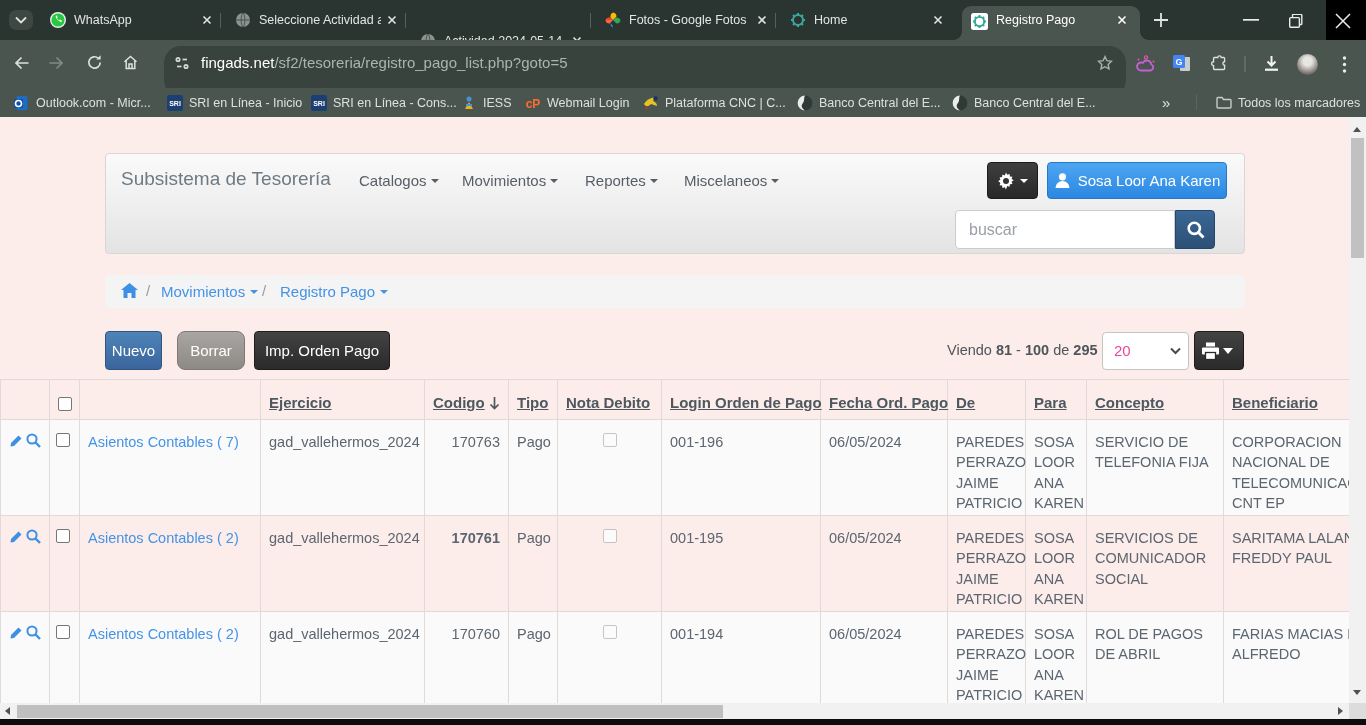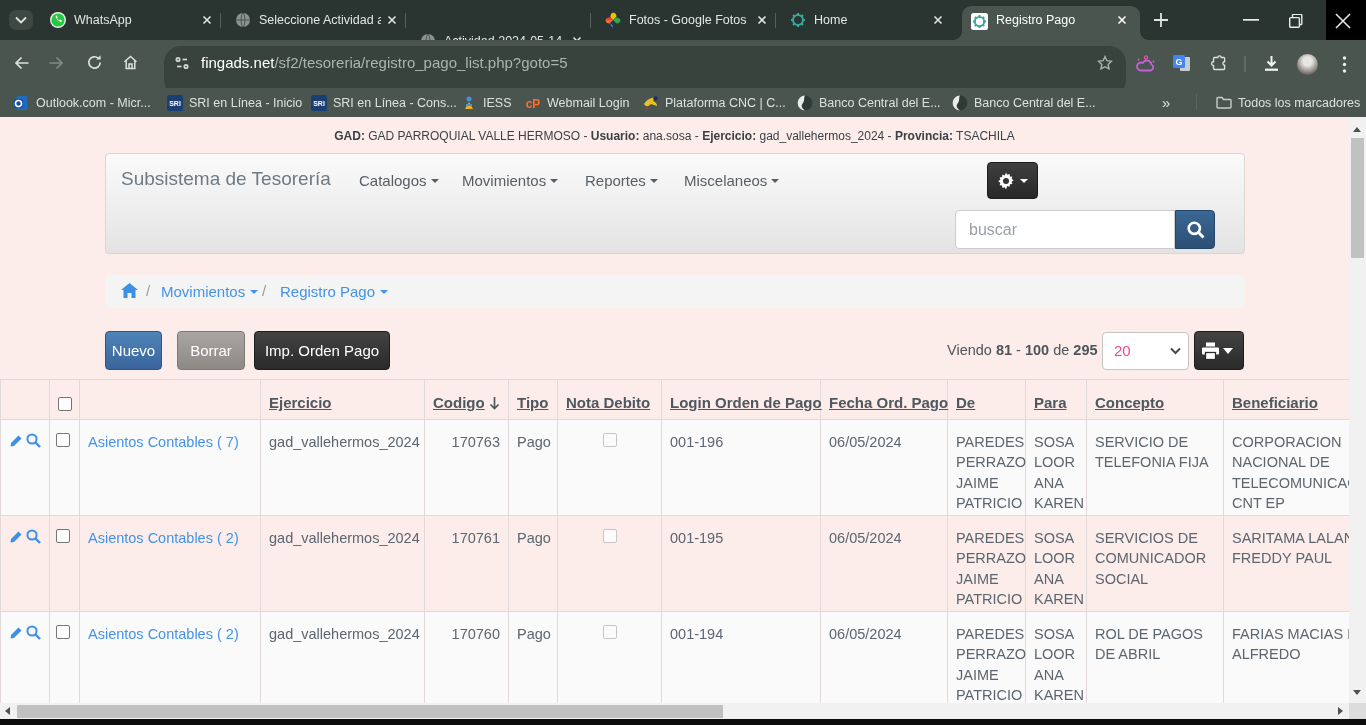--- a/index.html
+++ b/index.html
@@ -308,56 +308,59 @@
     <div style="position:absolute;left:1196px;top:6px;width:1px;height:16px;background:#5a6560;"></div>
     <div class="bm" style="left:1216px;">
         <svg class="bicon" viewBox="0 0 16 16">
           <path d="M1 3.5 a1 1 0 0 1 1-1 h4l1.5 2H14a1 1 0 0 1 1 1 V12 a1 1 0 0 1-1 1 H2 a1 1 0 0 1-1-1z" fill="none" stroke="#c6cdca" stroke-width="1.4"></path>
         </svg>
         <span class="btext">Todos los marcadores</span>
       </div>
   </div>
 
   <div id="page">
-    <div id="gadline"><b>GAD:</b> GAD PARROQUIAL VALLE HERMOSO - <b>Usuario:</b> ana.sosa - <b>Ejercicio:</b> gad_vallehermos_2024 - <b>Provincia:</b> TSACHILA</div>
 
     <div id="navpanel">
       <div id="brand">Subsistema de Tesorería</div>
       <div class="navitem" style="left:253px;">Catalogos<span class="caret"></span></div>
       <div class="navitem" style="left:356px;">Movimientos<span class="caret"></span></div>
       <div class="navitem" style="left:479px;">Reportes<span class="caret"></span></div>
       <div class="navitem" style="left:578px;">Miscelaneos<span class="caret"></span></div>
       <div id="gearbtn">
         <svg style="position:absolute;left:9px;top:9px;" width="18" height="18" viewBox="0 0 18 18">
             <path d="M9 0.5 l1.2 2.2 2.4-.8 .3 2.5 2.5.3-.8 2.4 2.2 1.2-2.2 1.2.8 2.4-2.5.3-.3 2.5-2.4-.8L9 17.5 7.8 15.3l-2.4.8-.3-2.5-2.5-.3.8-2.4L1.2 9l2.2-1.2-.8-2.4 2.5-.3.3-2.5 2.4.8z" fill="#fff"></path>
             <circle cx="9" cy="9" r="3" fill="#333"></circle>
           </svg>
         <span style="position:absolute;left:32px;top:16px;width:0;height:0;border-left:4px solid transparent;border-right:4px solid transparent;border-top:4px solid #fff;"></span>
       </div>
+      <div id="userbtn"><svg style="vertical-align:-3px;margin-right:7px;" width="17" height="17" viewBox="0 0 17 17">
+            <circle cx="8.5" cy="4.8" r="3.6" fill="#fff"></circle>
+            <path d="M1.5 16 a7 7 0 0 1 14 0z" fill="#fff"></path>
+          </svg>Sosa Loor Ana Karen</div>
       <div id="searchbox">buscar</div>
       <div id="searchbtn">
           <svg style="position:absolute;left:10px;top:9px;" width="20" height="20" viewBox="0 0 20 20">
             <circle cx="8.3" cy="8.3" r="5.6" fill="none" stroke="#fff" stroke-width="2.6"></circle>
             <path d="M12.8 12.8 L17.5 17.5" stroke="#fff" stroke-width="3"></path>
           </svg>
         </div>
     </div>
 
     <div id="breadcrumb">
       <svg style="position:absolute;left:16px;top:8px;" width="17" height="16" viewBox="0 0 17 16">
           <path d="M8.5 0 L17 7 H14.5 V15 H10.5 V10 H6.5 V15 H2.5 V7 H0z" fill="#3d90e4"></path>
         </svg>
       <div class="bc-sep" style="left:41px;">/</div>
       <div class="bc-link" style="left:56px;">Movimientos<span class="bcaret"></span></div>
       <div class="bc-sep" style="left:157px;">/</div>
       <div class="bc-link" style="left:175px;">Registro Pago<span class="bcaret"></span></div>
     </div>
 
     <div class="pbtn blue" style="left:105px;width:57px;">Nuevo</div>
-    <div class="pbtn gray" style="left:177px;width:68px;">Borrar</div>
+    <div class="pbtn gray" style="left:177px;width:68px;border-radius:8px;">Borrar</div>
     <div class="pbtn dark" style="left:254px;width:136px;">Imp. Orden Pago</div>
     <div id="viendo">Viendo <b>81</b> - <b>100</b> de <b>295</b></div>
     <div id="pagesel">
         <span style="position:absolute;left:11px;top:9px;">20</span>
         <svg style="position:absolute;right:7px;top:14px;" width="11" height="8" viewBox="0 0 11 8">
           <path d="M1 1.5 L5.5 6 L10 1.5" stroke="#47494b" stroke-width="2" fill="none"></path>
         </svg>
       </div>
     <div id="printbtn">
       <svg style="position:absolute;left:6px;top:10px;" width="19" height="18" viewBox="0 0 19 18">
@@ -425,21 +428,21 @@
       <tr class="r p">
         <td style="padding:12px 3px 0 8px;"><svg width="16" height="16" viewBox="0 0 16 16" style="vertical-align:top;">
                 <path d="M2 11 L9.5 3.5 L12.5 6.5 L5 14 L1.5 14.5z" fill="#3d90e4"></path>
               </svg><svg width="17" height="17" viewBox="0 0 17 17" style="vertical-align:top;">
                 <circle cx="7" cy="7" r="4.6" fill="none" stroke="#3d90e4" stroke-width="2"></circle>
                 <path d="M10.5 10.5 L15 15" stroke="#3d90e4" stroke-width="2.4"></path>
               </svg></td>
         <td style="padding-left:6px;"><span class="cbx"></span></td>
         <td><span class="alink">Asientos Contables ( 2)</span></td>
         <td>gad_vallehermos_2024</td>
-        <td style="text-align:right;">170761</td>
+        <td style="text-align:right;font-weight:bold;">170761</td>
         <td>Pago</td>
         <td style="text-align:center;"><span class="cbx dis"></span></td>
         <td>001-195</td>
         <td>06/05/2024</td>
         <td>PAREDES<br>PERRAZO<br>JAIME<br>PATRICIO</td>
         <td>SOSA<br>LOOR<br>ANA<br>KAREN</td>
         <td>SERVICIOS DE<br>COMUNICADOR<br>SOCIAL</td>
         <td>SARITAMA LALANGUI<br>FREDDY PAUL</td>
       </tr>
       <tr class="r">

